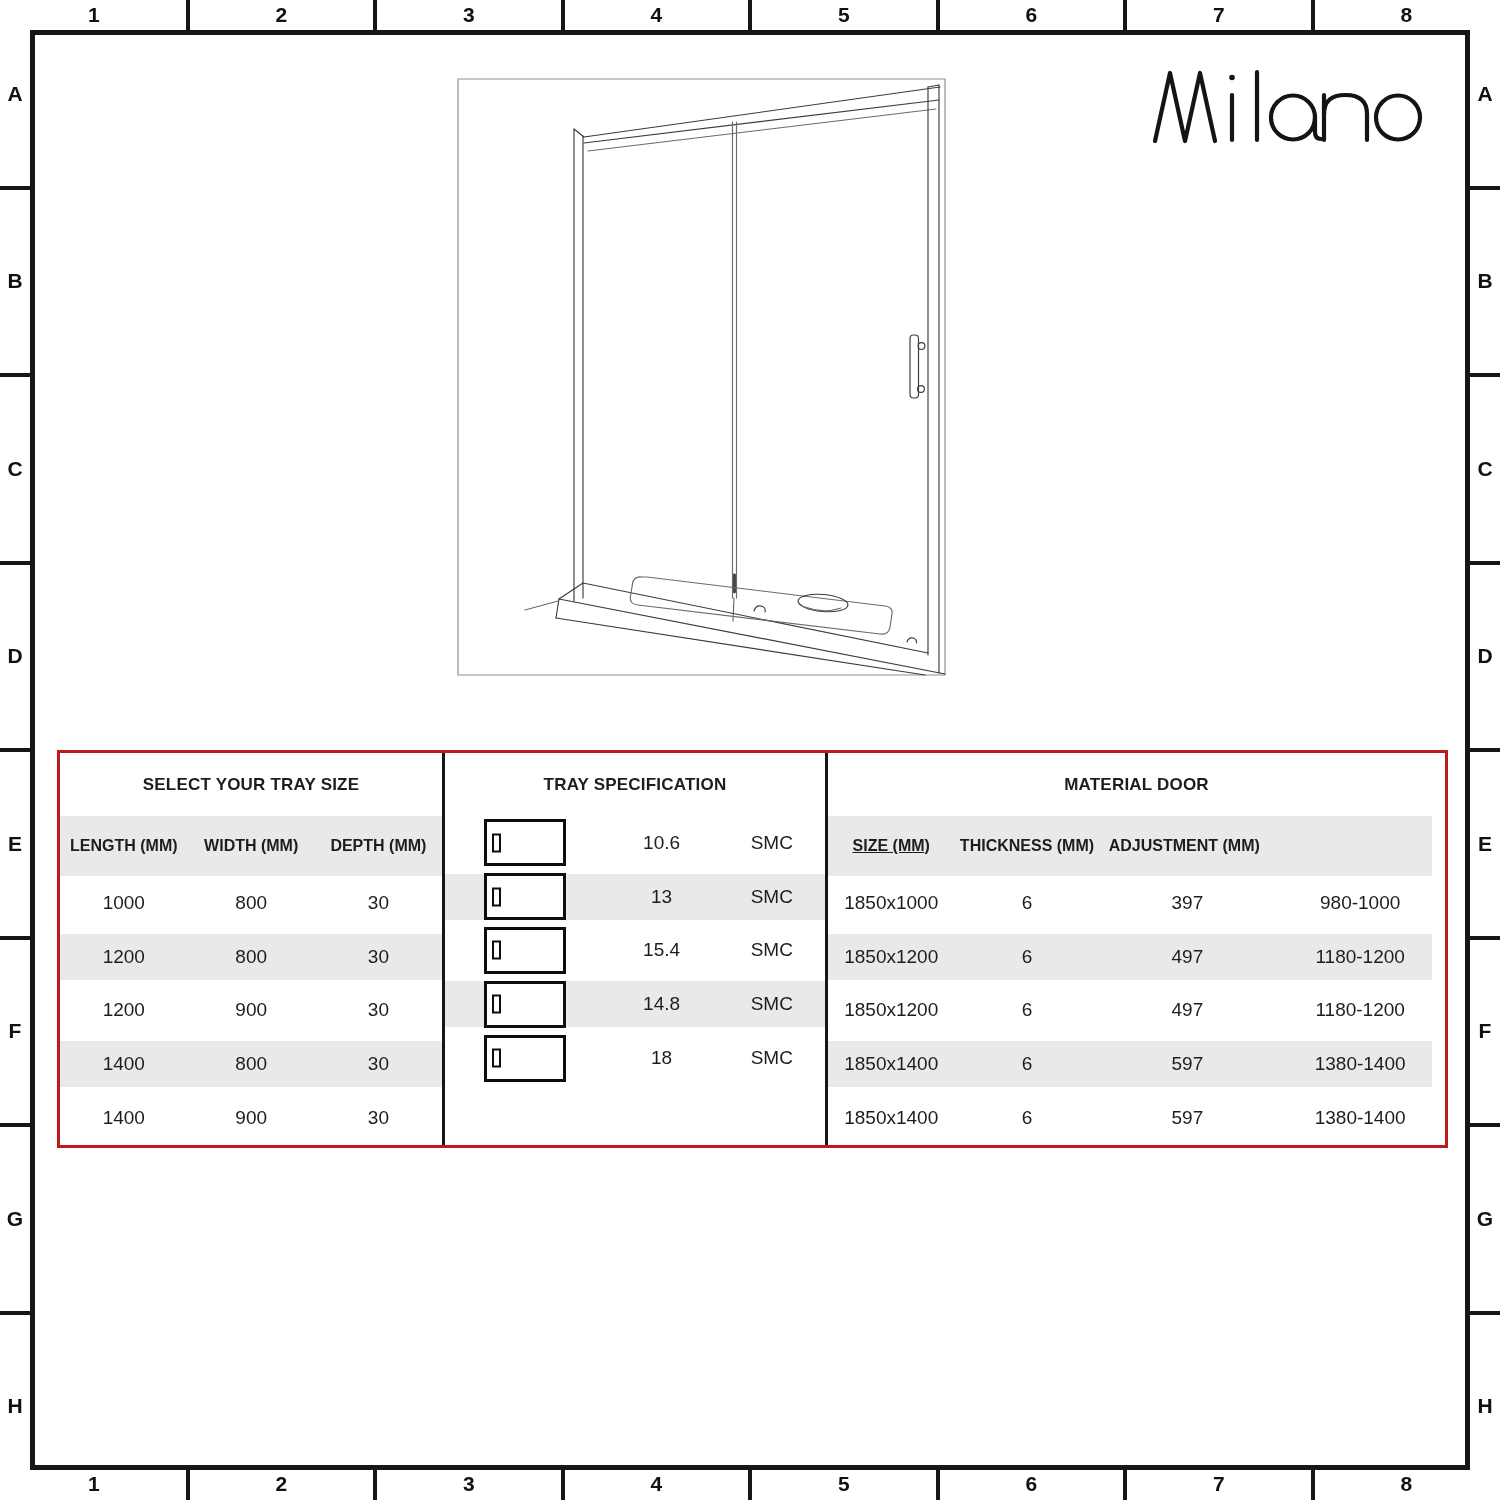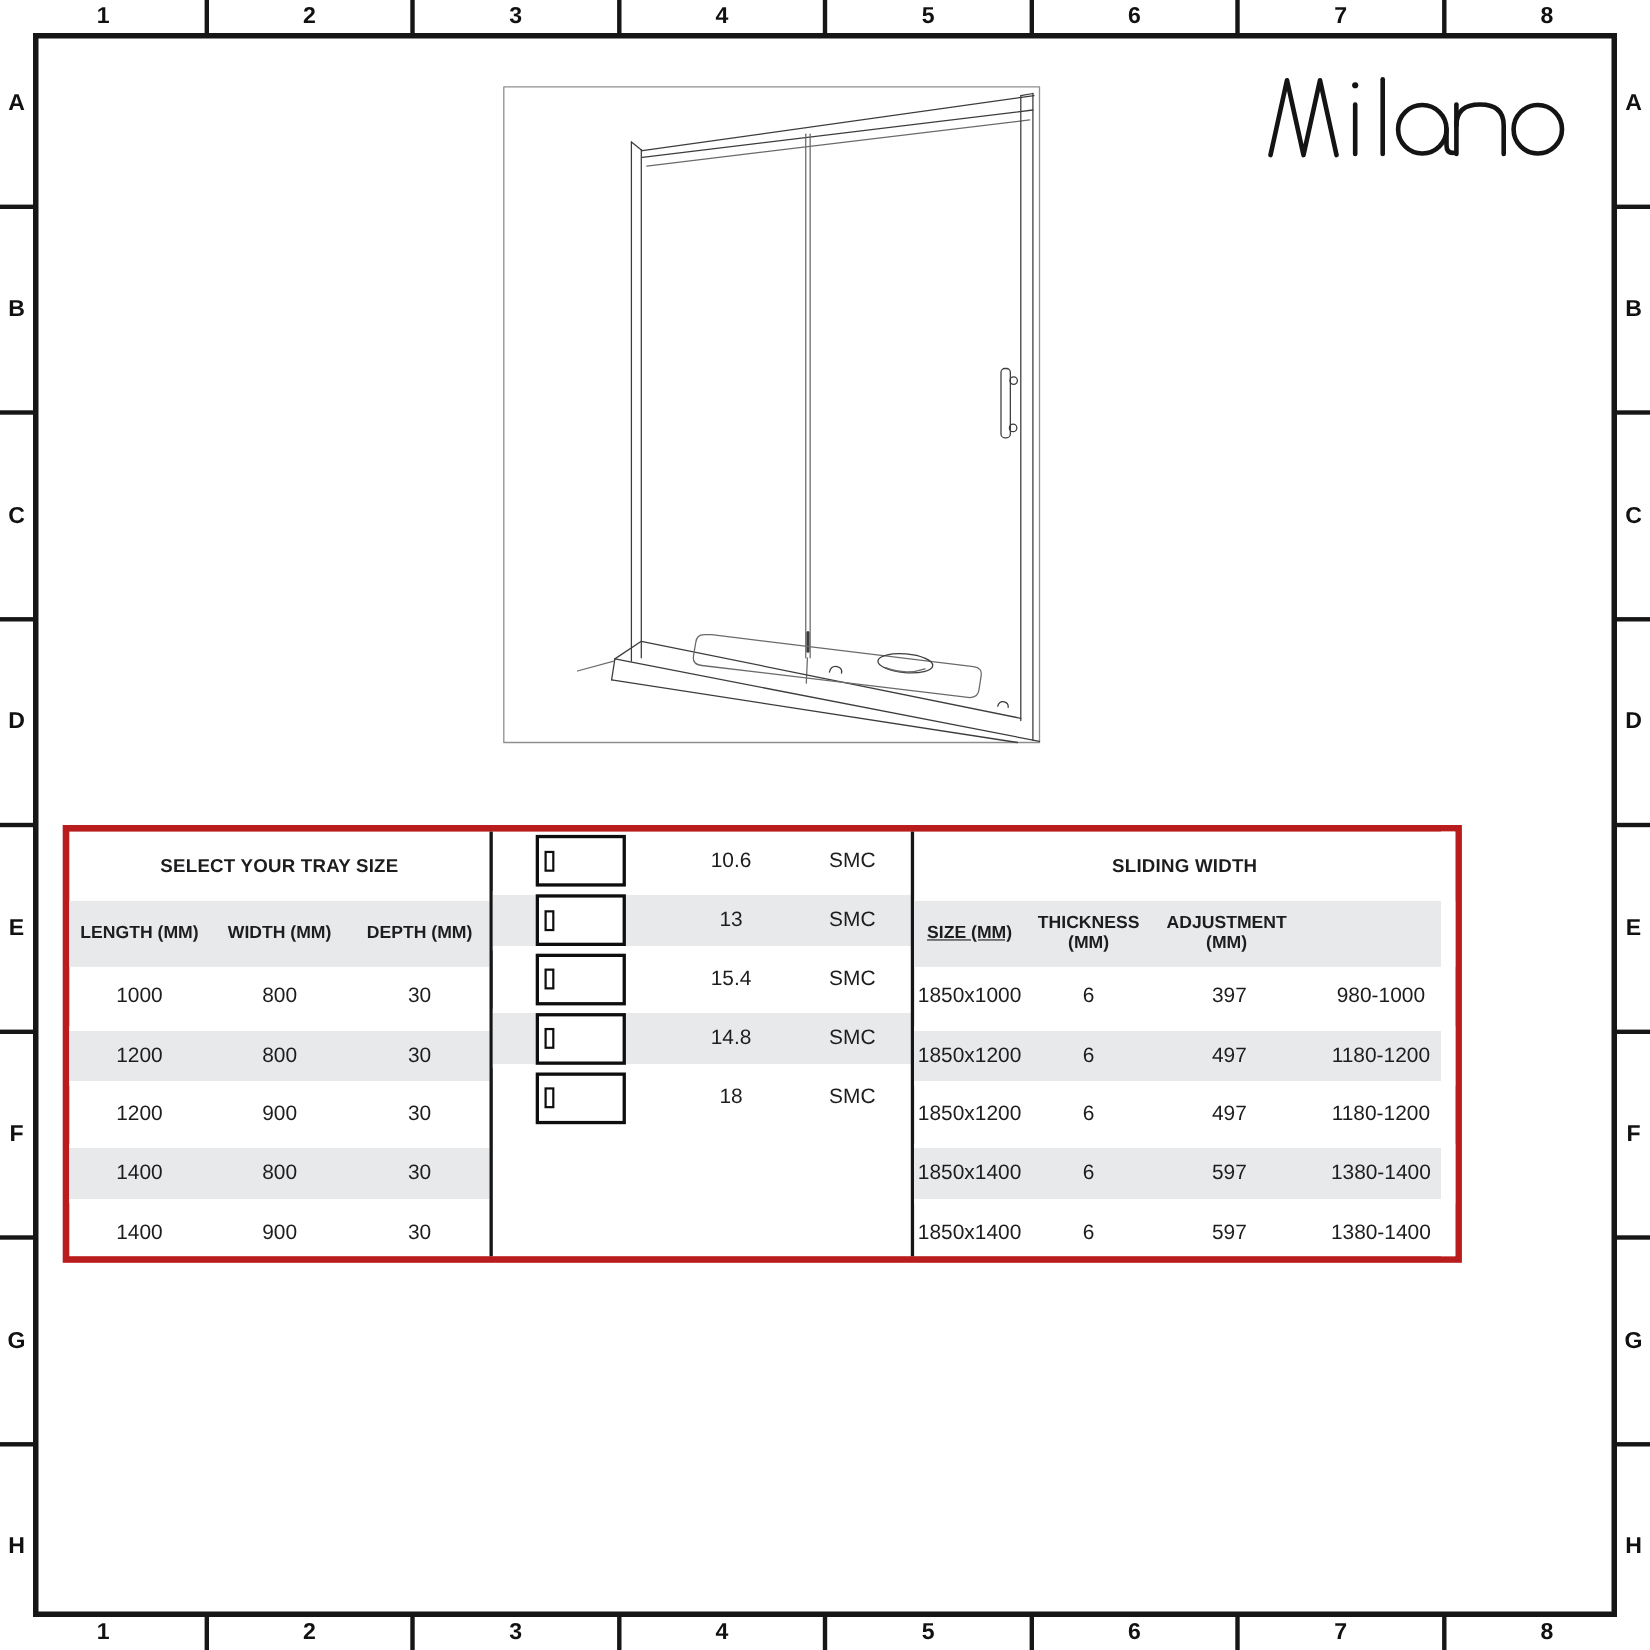--- a/index.html
+++ b/index.html
@@ -25,22 +25,22 @@
   .logo .dot{fill:#141414;stroke:none;}
 
   
   .illus{position:absolute;left:455px;top:75px;width:495px;height:605px;}
   .illus *{fill:none;stroke:#3c3c3c;stroke-width:1.15;stroke-linecap:round;stroke-linejoin:round;}
   .illus .box{stroke:#8f8f8f;stroke-width:1.2;}
   .illus .thick{stroke-width:2.8;}
   .illus .lite{stroke:#6a6a6a;}
 
   
-  .spec-table{position:absolute;left:57px;top:750px;width:1272px;height:398px;
-              border:6px solid #b91c1c;box-sizing:border-box;display:flex;background:#fff;}
+  .spec-table{position:absolute;left:57px;top:750px;width:1391px;height:398px;
+              border:3px solid #b91c1c;box-sizing:border-box;display:flex;background:#fff;}
   .tsection{height:100%;box-sizing:border-box;}
   .tsection.s0{width:382px;}
   .tsection.s1{width:383px;border-left:3px solid #161616;}
   .tsection.s2{flex:1;border-left:3px solid #161616;}
   .ttitle{height:63px;display:flex;align-items:center;justify-content:center;
           font-weight:bold;font-size:17px;letter-spacing:.2px;}
   .thead{height:60px;background:var(--stripe);display:flex;}
   .thead-cell{display:flex;align-items:center;justify-content:center;text-align:center;
               font-weight:bold;font-size:16px;line-height:1.15;box-sizing:border-box;padding:0 4px;}
   .thead-cell span.wrapcap{display:inline-block;max-width:122px;}
@@ -148,20 +148,21 @@
           <div class="tcell" style="width: 33.3%;">800</div>
           <div class="tcell" style="width: 33.3%;">30</div>
         </div>
         <div class="trow">
           <div class="tcell" style="width: 33.4%;">1400</div>
           <div class="tcell" style="width: 33.3%;">900</div>
           <div class="tcell" style="width: 33.3%;">30</div>
         </div>
       </div>
       <div class="tsection s1">
+        <div class="ttitle">TRAY SPECIFICATION</div>
         <div class="trow">
           <div class="tcell" style="width: 42%;">
             <div class="waste-icon">
               <div class="waste-inner"></div>
             </div>
           </div>
           <div class="tcell" style="width: 30%;">10.6</div>
           <div class="tcell" style="width: 28%;">SMC</div>
         </div>
         <div class="trow alt">
@@ -195,21 +196,21 @@
           <div class="tcell" style="width: 42%;">
             <div class="waste-icon">
               <div class="waste-inner"></div>
             </div>
           </div>
           <div class="tcell" style="width: 30%;">18</div>
           <div class="tcell" style="width: 28%;">SMC</div>
         </div>
       </div>
       <div class="tsection s2">
-        <div class="ttitle">SLIDING WIDTH</div>
+        <div class="ttitle">MATERIAL DOOR</div>
         <div class="thead">
           <div class="thead-cell" style="width: 20.5%; text-decoration: underline;">
             <span>SIZE (MM)</span>
           </div>
           <div class="thead-cell" style="width: 23.5%;">
             <span>THICKNESS (MM)</span>
           </div>
           <div class="thead-cell" style="width: 27.5%;">
             <span>ADJUSTMENT (MM)</span>
           </div>

